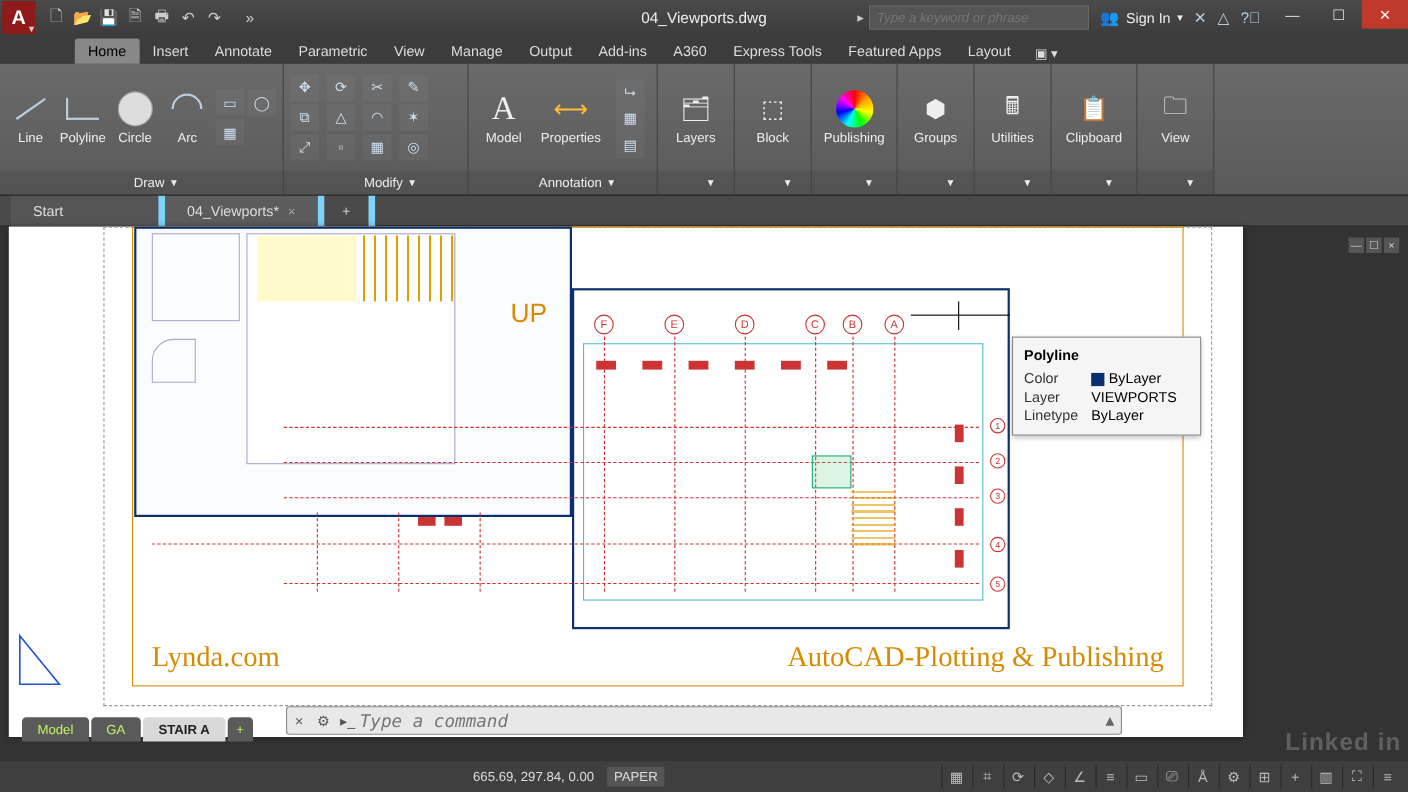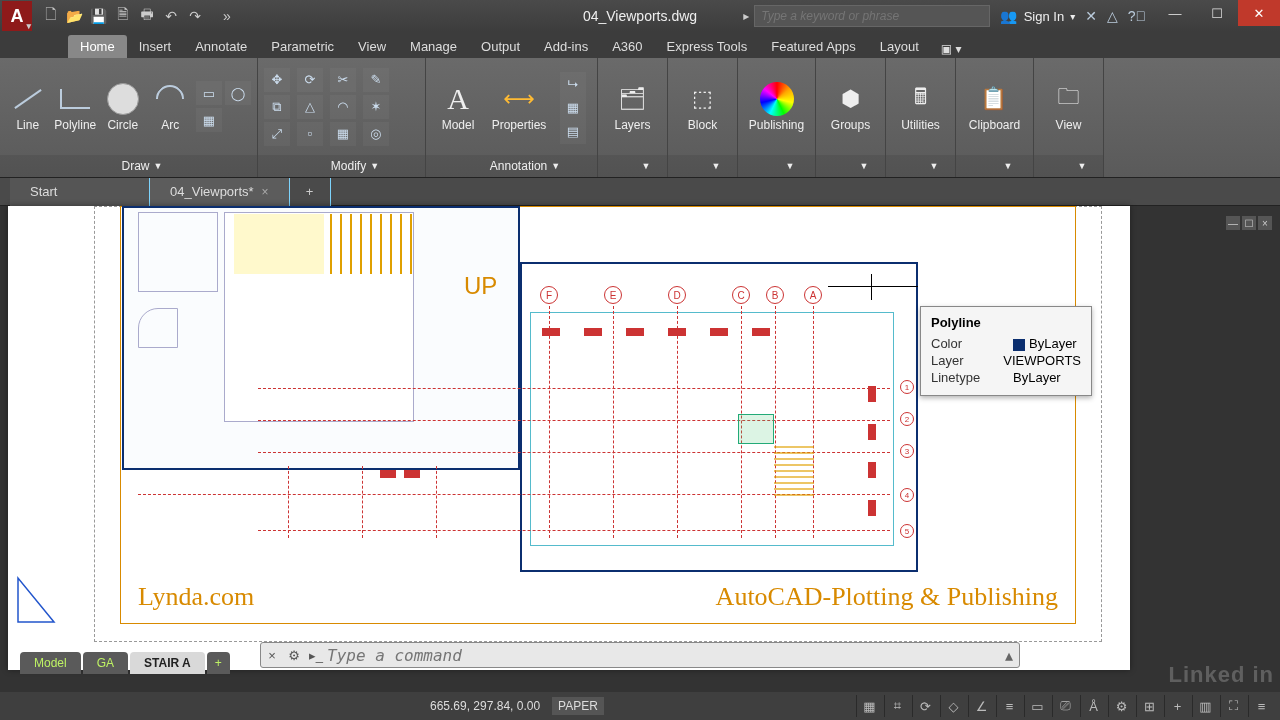--- a/index.html
+++ b/index.html
@@ -8,33 +8,33 @@
 
 .titlebar { height: 32px; background: linear-gradient(#4a4a4a,#3c3c3c); display: flex; align-items: center; position: relative; }
 .app-icon { width: 30px; height: 30px; background:#8e1a1a; margin-left:2px; display:flex; align-items:center; justify-content:center; color:#fff; font-weight:bold; font-size:18px; position:relative; }
 .app-icon::after{content:"▾"; font-size:9px; position:absolute; right:1px; bottom:0; color:#ccc;}
 .qat { display:flex; gap:2px; margin-left:8px; align-items:center;}
 .qat .qbtn { width:22px; height:22px; display:flex; align-items:center; justify-content:center; color:#ccc; font-size:14px;}
 .qat .sep{width:6px;}
 .title-center { position:absolute; left:0; right:0; text-align:center; color:#eee; font-size:14px; pointer-events:none;}
 .search-box { margin-left:auto; display:flex; align-items:center;}
 .search-arrow{ width:16px; color:#ccc; text-align:center; font-size:12px;}
-.search-input{ width:236px; height:22px; background:#555; border:1px solid #666; color:#aaa; font-style:italic; font-size:12px; padding:0 6px;}
+.search-input{ width:200px; height:22px; background:#555; border:1px solid #666; color:#aaa; font-style:italic; font-size:12px; padding:0 6px;}
 .signin{ display:flex; align-items:center; gap:6px; margin:0 10px; color:#eee; font-size:13px;}
 .signin .ic{font-size:14px;}
 .tb-icons{ display:flex; gap:10px; align-items:center; margin-right:6px;}
 .tb-icons span{color:#bcd; font-size:14px;}
 .win-btns{display:flex; margin-left:2px;}
 .win-btn{width:42px; height:26px; display:flex; align-items:center; justify-content:center; color:#ddd; font-size:13px; margin-top:-6px;}
 .win-btn.close{background:#c0392b; color:#fff;}
 
 
 .tabs { height:26px; background:#3c3c3c; display:flex; align-items:flex-end; padding-left:68px; gap:0;}
 .tab { padding:4px 12px; color:#ddd; font-size:13px; cursor:pointer;}
-.tab.active{ background:#888; color:#ffffff; border-radius:3px 3px 0 0;}
+.tab.active{ background:#888; color:#000000; border-radius:3px 3px 0 0;}
 .tab-extra{ margin-left:10px; display:flex; gap:6px; align-items:center; padding-bottom:2px;}
 .tab-extra span{color:#ddd; font-size:12px;}
 
 
 .ribbon{ height:120px; background:linear-gradient(#6a6a6a,#5a5a5a); display:flex; border-bottom:1px solid #222;}
 .panel{ border-right:1px solid #444; display:flex; flex-direction:column; position:relative;}
 .panel-body{ flex:1; display:flex; align-items:center; padding:4px 6px; gap:4px;}
 .panel-title{ height:22px; display:flex; align-items:center; justify-content:center; gap:4px; color:#eee; font-size:12px; background:rgba(0,0,0,0.08);padding-left:27px;}
 .panel-title .dd{font-size:9px;}
 .big-btn{ display:flex; flex-direction:column; align-items:center; justify-content:center; width:52px; color:#eee; font-size:12px; gap:2px;}
@@ -46,21 +46,21 @@
 .small-grid.c3{grid-template-columns:repeat(3,28px);}
 .sb{ width:26px; height:24px; background:rgba(255,255,255,0.04); display:flex; align-items:center; justify-content:center; color:#cde; font-size:13px;}
 .rainbow{ width:34px; height:34px; border-radius:50%; background:conic-gradient(red,orange,yellow,lime,cyan,blue,magenta,red);}
 .ico-line{width:32px; height:2px; background:#bcd; transform:rotate(-35deg);}
 .ico-poly{ width:30px; height:20px; border-left:2px solid #bcd; border-bottom:2px solid #bcd;}
 .ico-arc{ width:28px; height:28px; border:2px solid #bcd; border-right-color:transparent; border-bottom-color:transparent; border-radius:50%; transform:rotate(45deg);}
 .ann-icons{display:grid; grid-template-columns:30px; grid-auto-rows:22px; gap:2px; margin-left:6px;}
 
 
 .filetabs{ height:28px; background:#4a4a4a; display:flex; align-items:center; padding-left:10px; border-bottom:1px solid #222;}
-.ftab{ padding:0 20px; height:28px; display:flex; align-items:center; color:#ddd; font-size:13px; border-right:1px solid #7dd3fc; background:#5c5c5c; gap:8px;text-align:right;}
+.ftab{ padding:0 20px; height:28px; display:flex; align-items:center; color:#ddd; font-size:13px; border-right:6px solid #7dd3fc; background:#5c5c5c; gap:8px;text-align:right;}
 .ftab.start{ min-width:140px; justify-content:flex-start; background:#555;}
 .ftab .x{color:#aaa; font-size:12px;}
 .ftab.add{width:34px; justify-content:center; background:#4a4a4a; color:#ccc;}
 
 
 .canvas-wrap{ position:absolute; left:0; right:0; top:206px; bottom:44px; background:#333;}
 .paper{ position:absolute; left:8px; top:0; right:150px; bottom:6px; background:#fff; box-shadow:0 0 6px rgba(0,0,0,0.4);}
 .vc-min{position:absolute; right:8px; top:10px; display:flex; gap:2px;}
 .vc-min span{width:14px; height:14px; background:#555; color:#ccc; font-size:10px; display:flex; align-items:center; justify-content:center;}
 
@@ -69,21 +69,21 @@
 .vp1{ position:absolute; left:114px; top:0; width:398px; height:264px; border:2px solid #0b2e6f; background:rgba(0,120,200,0.02);}
 .vp2{ position:absolute; left:512px; top:56px; width:398px; height:310px; border:2px solid #0b2e6f;}
 .brand{ position:absolute; left:130px; bottom:58px; color:#d88a00; font-size:26px; font-family:Georgia,serif;}
 .brand2{ position:absolute; right:72px; bottom:58px; color:#d88a00; font-size:26px; font-family:Georgia,serif;}
 .grid-bubble{ width:18px; height:18px; border:1.5px solid #c33; border-radius:50%; display:inline-flex; align-items:center; justify-content:center; font-size:10px; color:#c33; position:absolute;}
 .gridline-v{position:absolute; top:100px; bottom:132px; border-left:1px dashed #c33;}
 .gridline-h{position:absolute; left:250px; right:240px; border-top:1px dashed #c33;}
 .up-label{position:absolute; left:340px; top:64px; color:#d88a00; font-size:24px;}
 .tooltip{ position:absolute; right:38px; top:100px; width:172px; background:#f5f5f5; border:1px solid #888; padding:8px 10px; font-size:13px; box-shadow:0 2px 5px rgba(0,0,0,0.3);}
 .tooltip .tt-title{font-weight:bold; margin-bottom:6px;}
-.tooltip .row{display:flex; gap:22px; margin:2px 0;}
+.tooltip .row{display:flex; gap:1px; margin:2px 0;}
 .tooltip .k{width:60px; color:#333;}
 .tooltip .sw{ display:inline-block; width:12px; height:12px; background:#0b2e6f; margin-right:4px; vertical-align:middle;}
 .cursor-cross{ position:absolute; top:80px; right:212px; width:90px; height:1px; background:#000;}
 .cursor-cross::after{content:""; position:absolute; left:43px; top:-12px; width:1px; height:26px; background:#000;}
 
 .room{position:absolute; border:1px solid #aac;}
 .cyan-box{position:absolute; border:1.5px solid #5bc;}
 
 
 .ucs{ position:absolute; left:14px; bottom:52px; width:44px; height:50px;}

